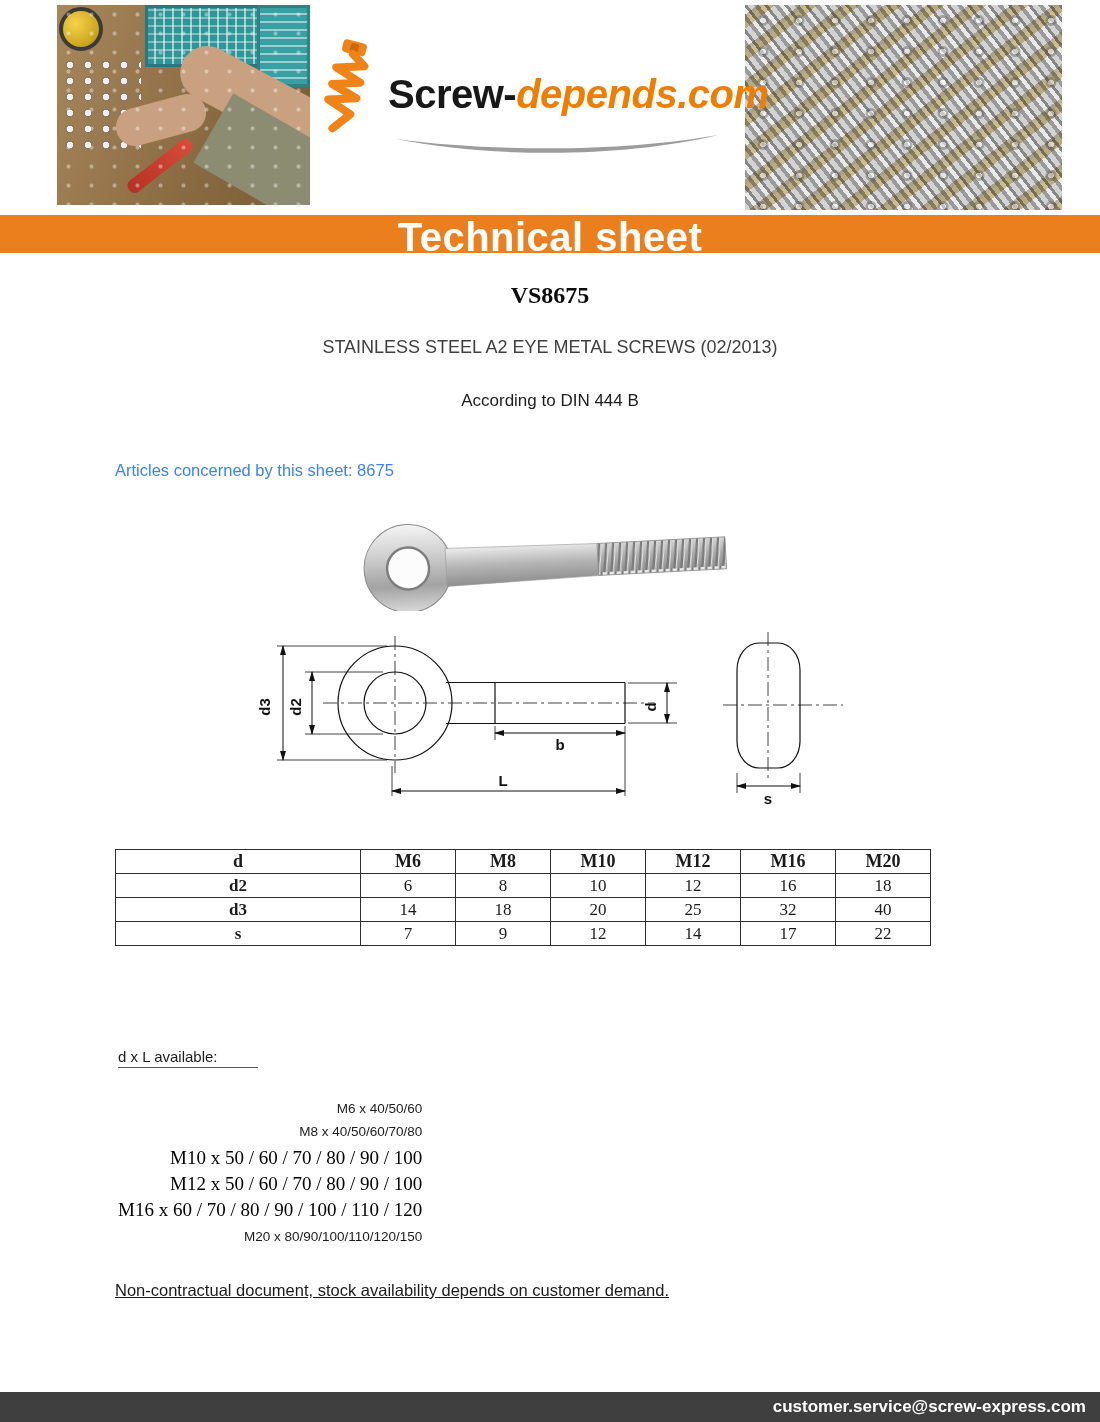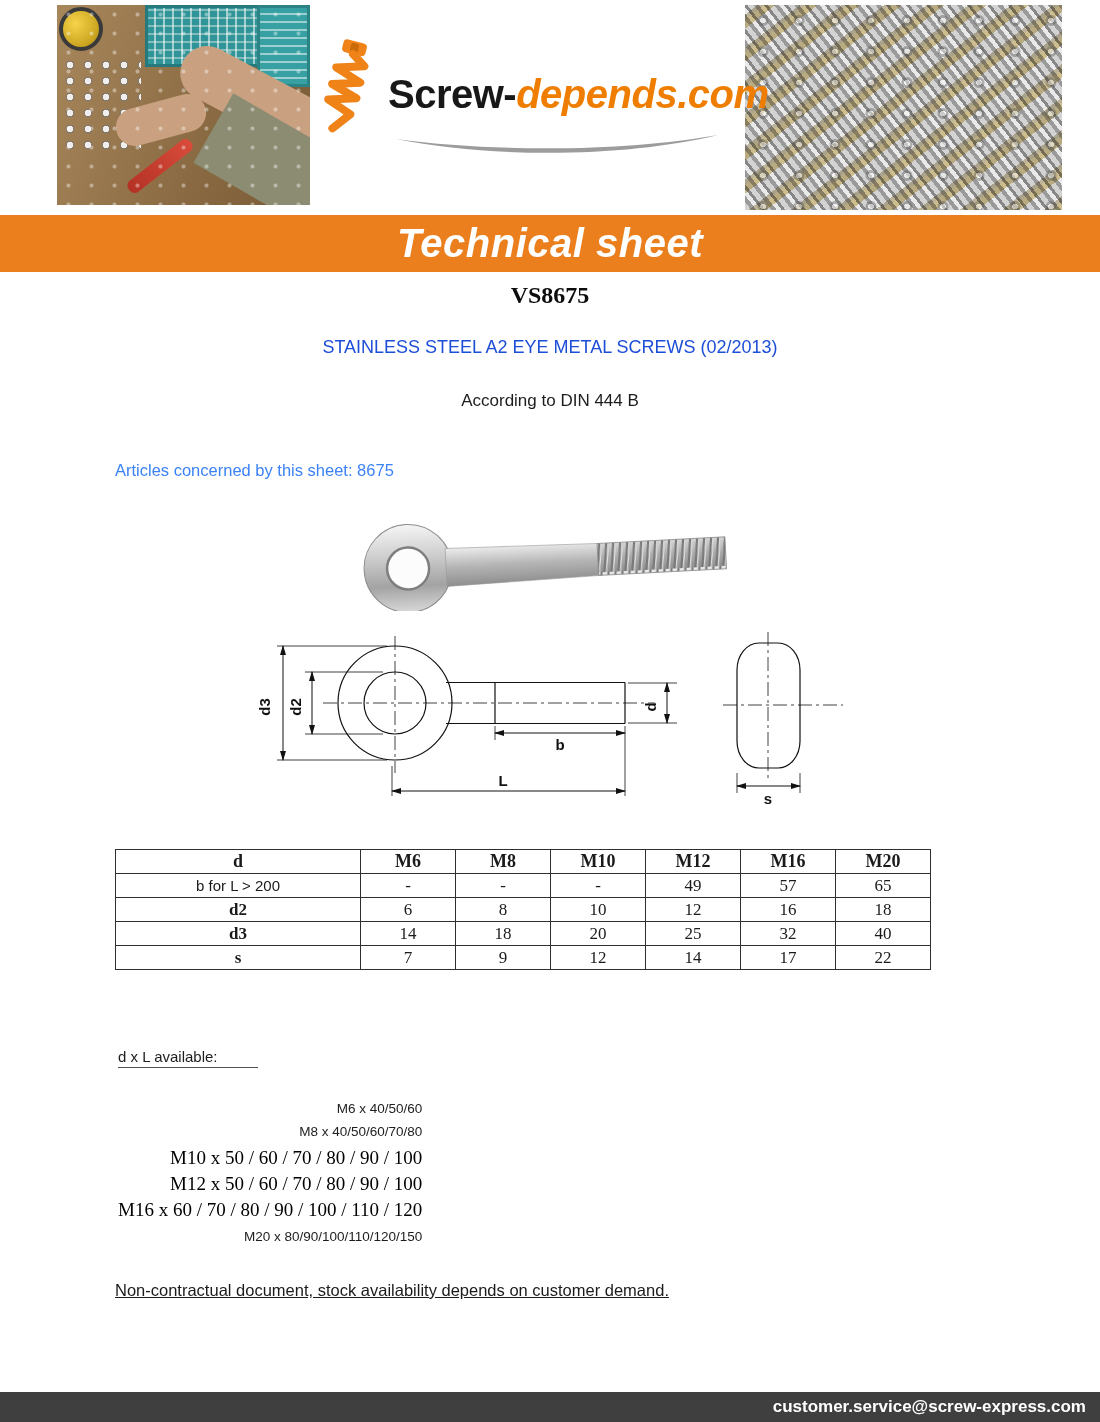--- a/index.html
+++ b/index.html
@@ -87,32 +87,32 @@
   .logo-text {
     position: absolute; left: 70px; top: 42px;
     font-size: 40px; font-weight: bold; white-space: nowrap; letter-spacing: -0.5px;
   }
   .logo-part1 { color: #181818; }
   .logo-part2 { color: #ef7d00; font-style: italic; }
   .swoosh { position: absolute; left: 74px; top: 102px; }
 
   
   .banner {
-    position: absolute; left: 0; top: 215px; width: 1100px; height: 57px;
-    background: #EC7F1D; display: flex; align-items: center; justify-content: center; font-style: italic;
+    position: absolute; left: 0; top: 215px; width: 1100px; height: 38px;
+    background: #EC7F1D; display: flex; justify-content: center;
   }
   .banner-title {
     color: #ffffff; font-weight: 800; font-size: 40px; letter-spacing: 0.5px;
     font-family: "Liberation Sans", sans-serif;
   }
 
   
   .centered { position: absolute; left: 0; width: 100%; text-align: center; }
   .vs-code { top: 282px; font-family: "Liberation Serif", serif; font-weight: bold; font-size: 24px; color: #0d0d0d; }
-  .doc-title { top: 337px; font-size: 18px; color: #1d4ed8; }
+  .doc-title { top: 337px; font-size: 18px; color: #404040; }
   .doc-standard { top: 391px; font-size: 17px; color: #1d1d1d; }
   .articles { position: absolute; left: 115px; top: 461px; font-size: 16.5px; color: #3b82f6; }
 
   
   .product-photo { position: absolute; left: 350px; top: 503px; }
   .tech-drawing { position: absolute; left: 255px; top: 628px; }
   .dimtext { font-family: "Liberation Sans", sans-serif; font-size: 15px; font-weight: bold; fill: #111; }
 
   
   .spec-table {
@@ -304,29 +304,20 @@
         <th class="th-serif">d</th>
         <th class="th-serif">M6</th>
         <th class="th-serif">M8</th>
         <th class="th-serif">M10</th>
         <th class="th-serif">M12</th>
         <th class="th-serif">M16</th>
         <th class="th-serif">M20</th>
       </tr>
     </thead>
     <tbody>
-      <tr>
-        <td class="rowlabel-sans">b for L &gt; 200</td>
-        <td class="cell-num">-</td>
-        <td class="cell-num">-</td>
-        <td class="cell-num">-</td>
-        <td class="cell-num">49</td>
-        <td class="cell-num">57</td>
-        <td class="cell-num">65</td>
-      </tr>
       <tr>
         <td class="rowlabel-serif">d2</td>
         <td class="cell-num">6</td>
         <td class="cell-num">8</td>
         <td class="cell-num">10</td>
         <td class="cell-num">12</td>
         <td class="cell-num">16</td>
         <td class="cell-num">18</td>
       </tr>
       <tr>

